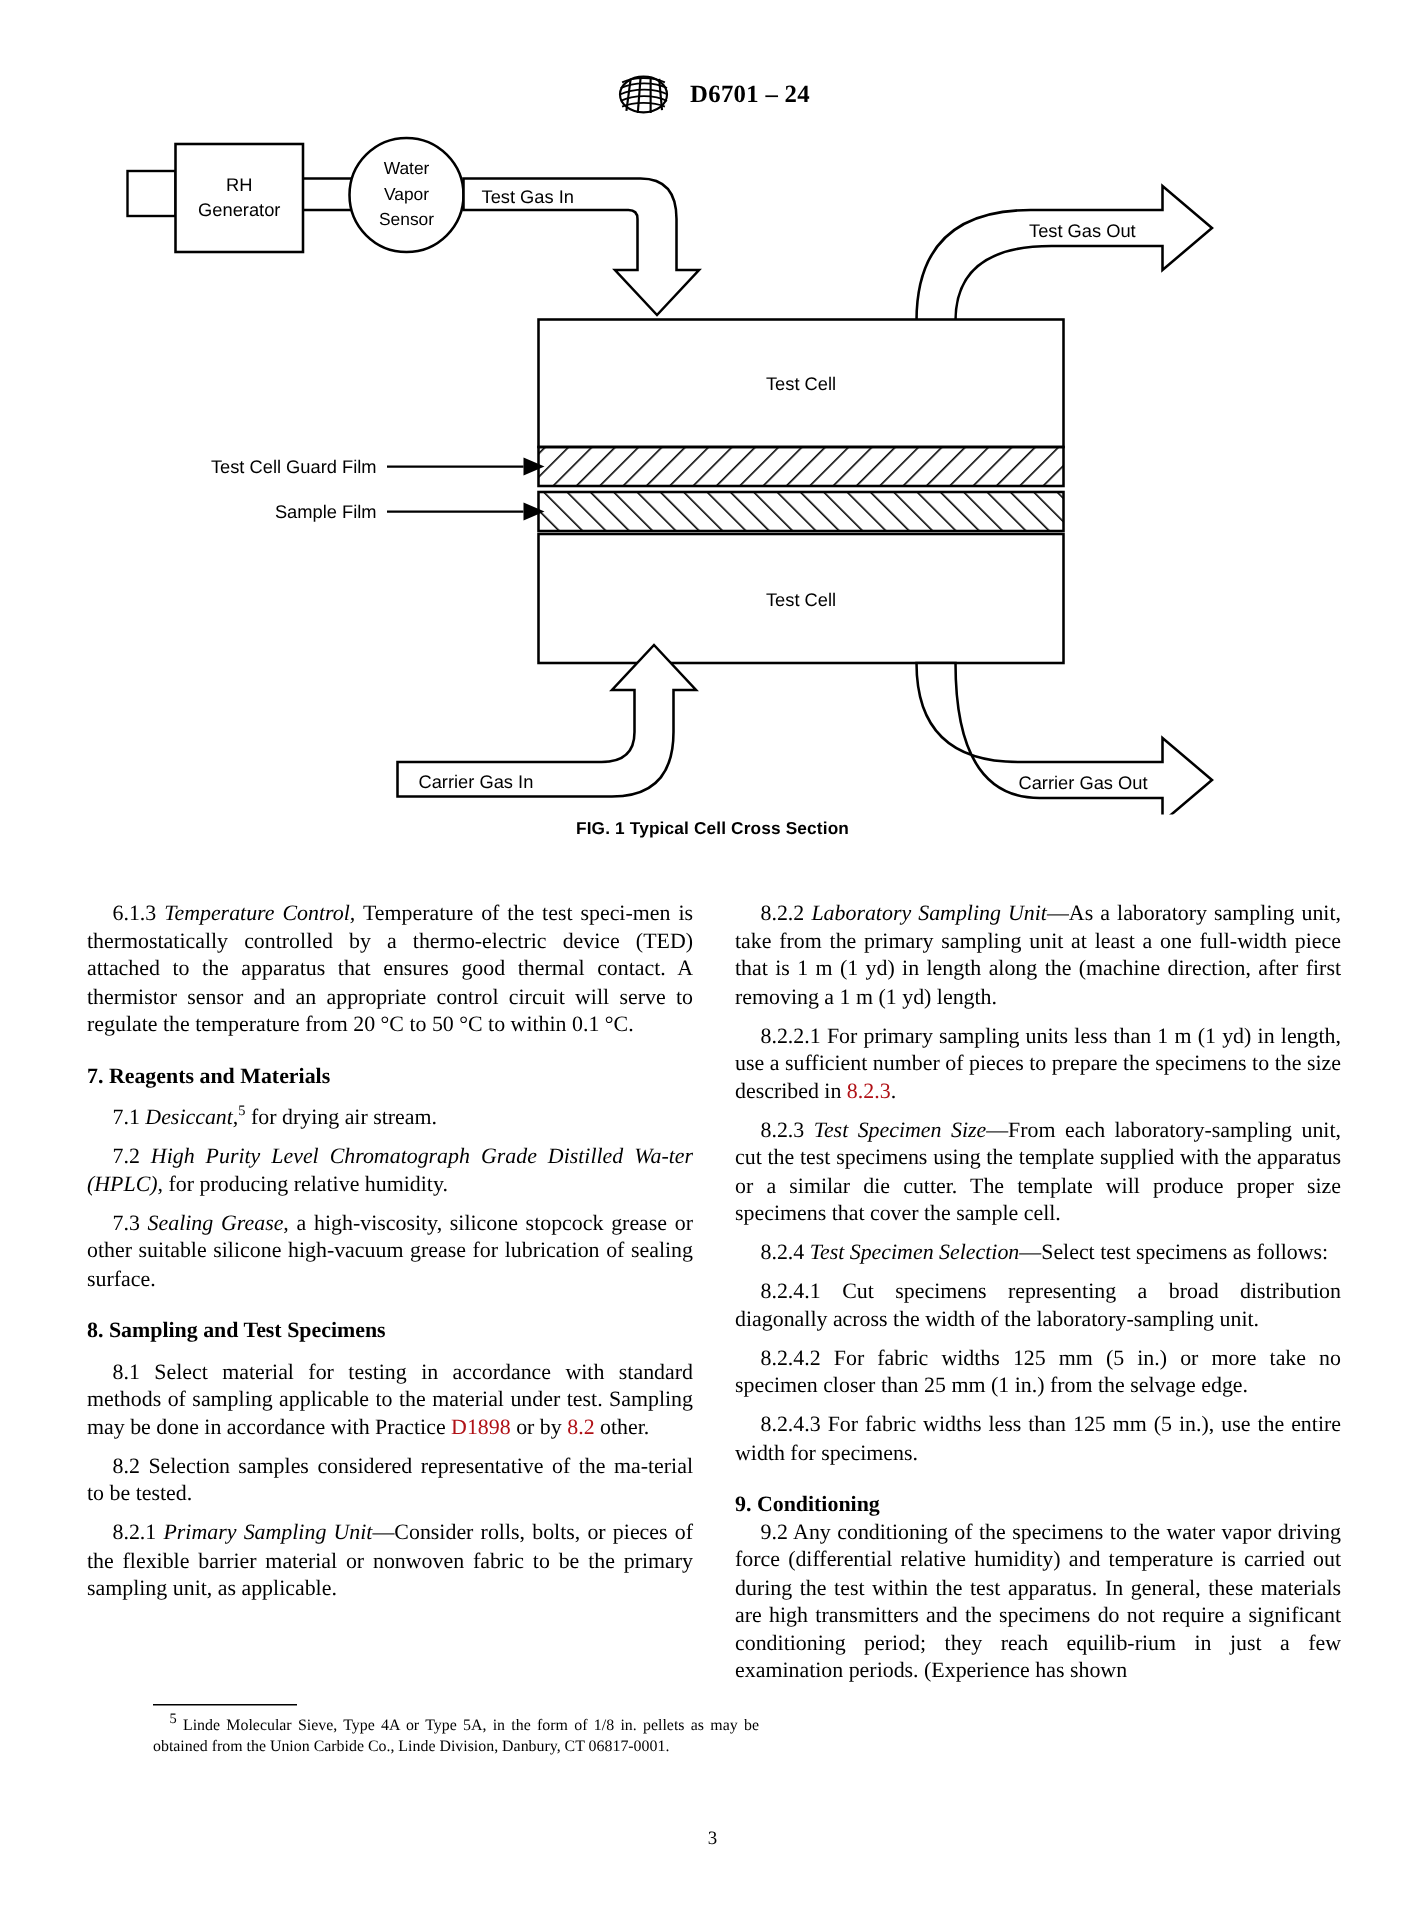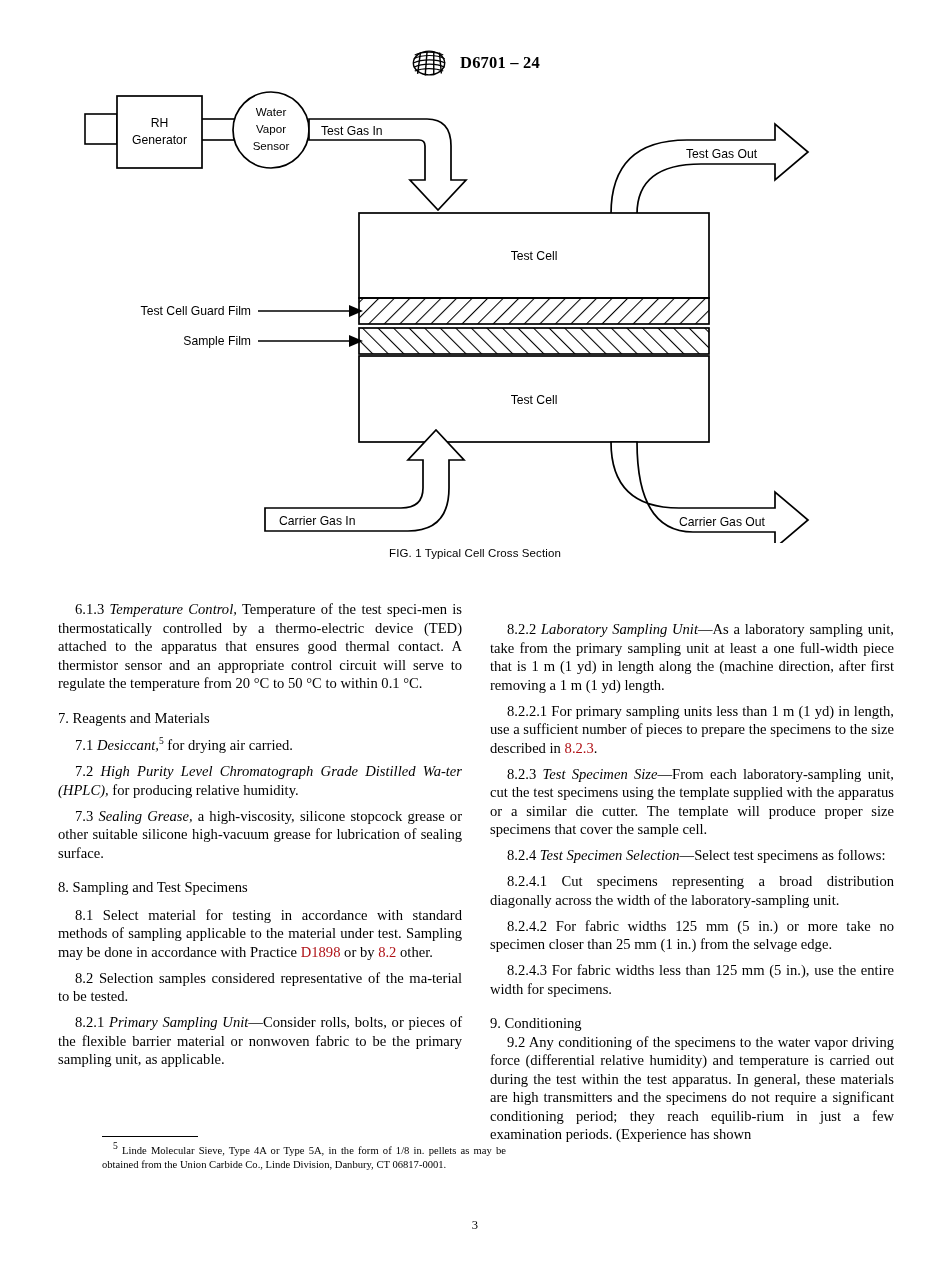--- a/index.html
+++ b/index.html
@@ -49,56 +49,56 @@
   }
   .figure-svg {
     display: block;
     margin: 0 auto;
   }
   .fig-caption {
     margin-top: 4px;
     text-align: center;
     font-family: "Liberation Sans", sans-serif;
     font-size: 11.5px;
-    font-weight: normal;
+    font-weight: bold;
     letter-spacing: 0.1px;
   }
 
   
   .columns {
     position: absolute;
     top: 600px;
     left: 58px;
     width: 836px;
     height: 610px;
   }
   .col {
     position: absolute;
     top: 0;
     width: 404px;
     height: 610px;
   }
   .col-left  { left: 0; }
-  .col-right { left: 432px; margin-top: 20px; }
+  .col-right { left: 432px; }
 
   p.para {
     margin: 0;
     font-size: 14.6px;
     line-height: 1.268;
     text-align: justify;
     text-justify: inter-word;
     text-indent: 17px;
     hyphens: manual;
   }
   p.para + p.para { margin-top: 7.5px; }
 
   h3.section-head {
     margin: 0;
     font-size: 14.6px;
-    font-weight: normal;
+    font-weight: bold;
     line-height: 1.268;
     text-align: left;
     text-indent: 0;
   }
   .sec-gap-before { margin-top: 16px !important; }
   .sec-gap-after  { margin-top: 9px !important; }
 
   .it { font-style: italic; }
   .xref { color: #b01116; }
   .fnref {
@@ -230,21 +230,21 @@
 </div>
 
 <div class="columns">
 
   <div class="col col-left">
 
     <p class="para"><span>6.1.3 </span><span class="it">Temperature Control,</span><span> Temperature of the test speci-men is thermostatically controlled by a thermo-electric device (TED) attached to the apparatus that ensures good thermal contact. A thermistor sensor and an appropriate control circuit will serve to regulate the temperature from 20 °C to 50 °C to within 0.1 °C.</span></p>
 
     <h3 class="section-head sec-gap-before">7.  Reagents and Materials</h3>
 
-    <p class="para sec-gap-after"><span>7.1 </span><span class="it">Desiccant,</span><span class="fnref">5</span><span> for drying air carried.</span></p>
+    <p class="para sec-gap-after"><span>7.1 </span><span class="it">Desiccant,</span><span class="fnref">5</span><span> for drying air stream.</span></p>
 
     <p class="para"><span>7.2 </span><span class="it">High Purity Level Chromatograph Grade Distilled Wa-ter (HPLC),</span><span> for producing relative humidity.</span></p>
 
     <p class="para"><span>7.3 </span><span class="it">Sealing Grease,</span><span> a high-viscosity, silicone stopcock grease or other suitable silicone high-vacuum grease for lubrication of sealing surface.</span></p>
 
     <h3 class="section-head sec-gap-before">8.  Sampling and Test Specimens</h3>
 
     <p class="para sec-gap-after"><span>8.1 Select material for testing in accordance with standard methods of sampling applicable to the material under test. Sampling may be done in accordance with Practice </span><span class="xref">D1898</span><span> or by </span><span class="xref">8.2</span><span> other.</span></p>
 
     <p class="para">8.2 Selection samples considered representative of the ma-terial to be tested.</p>

